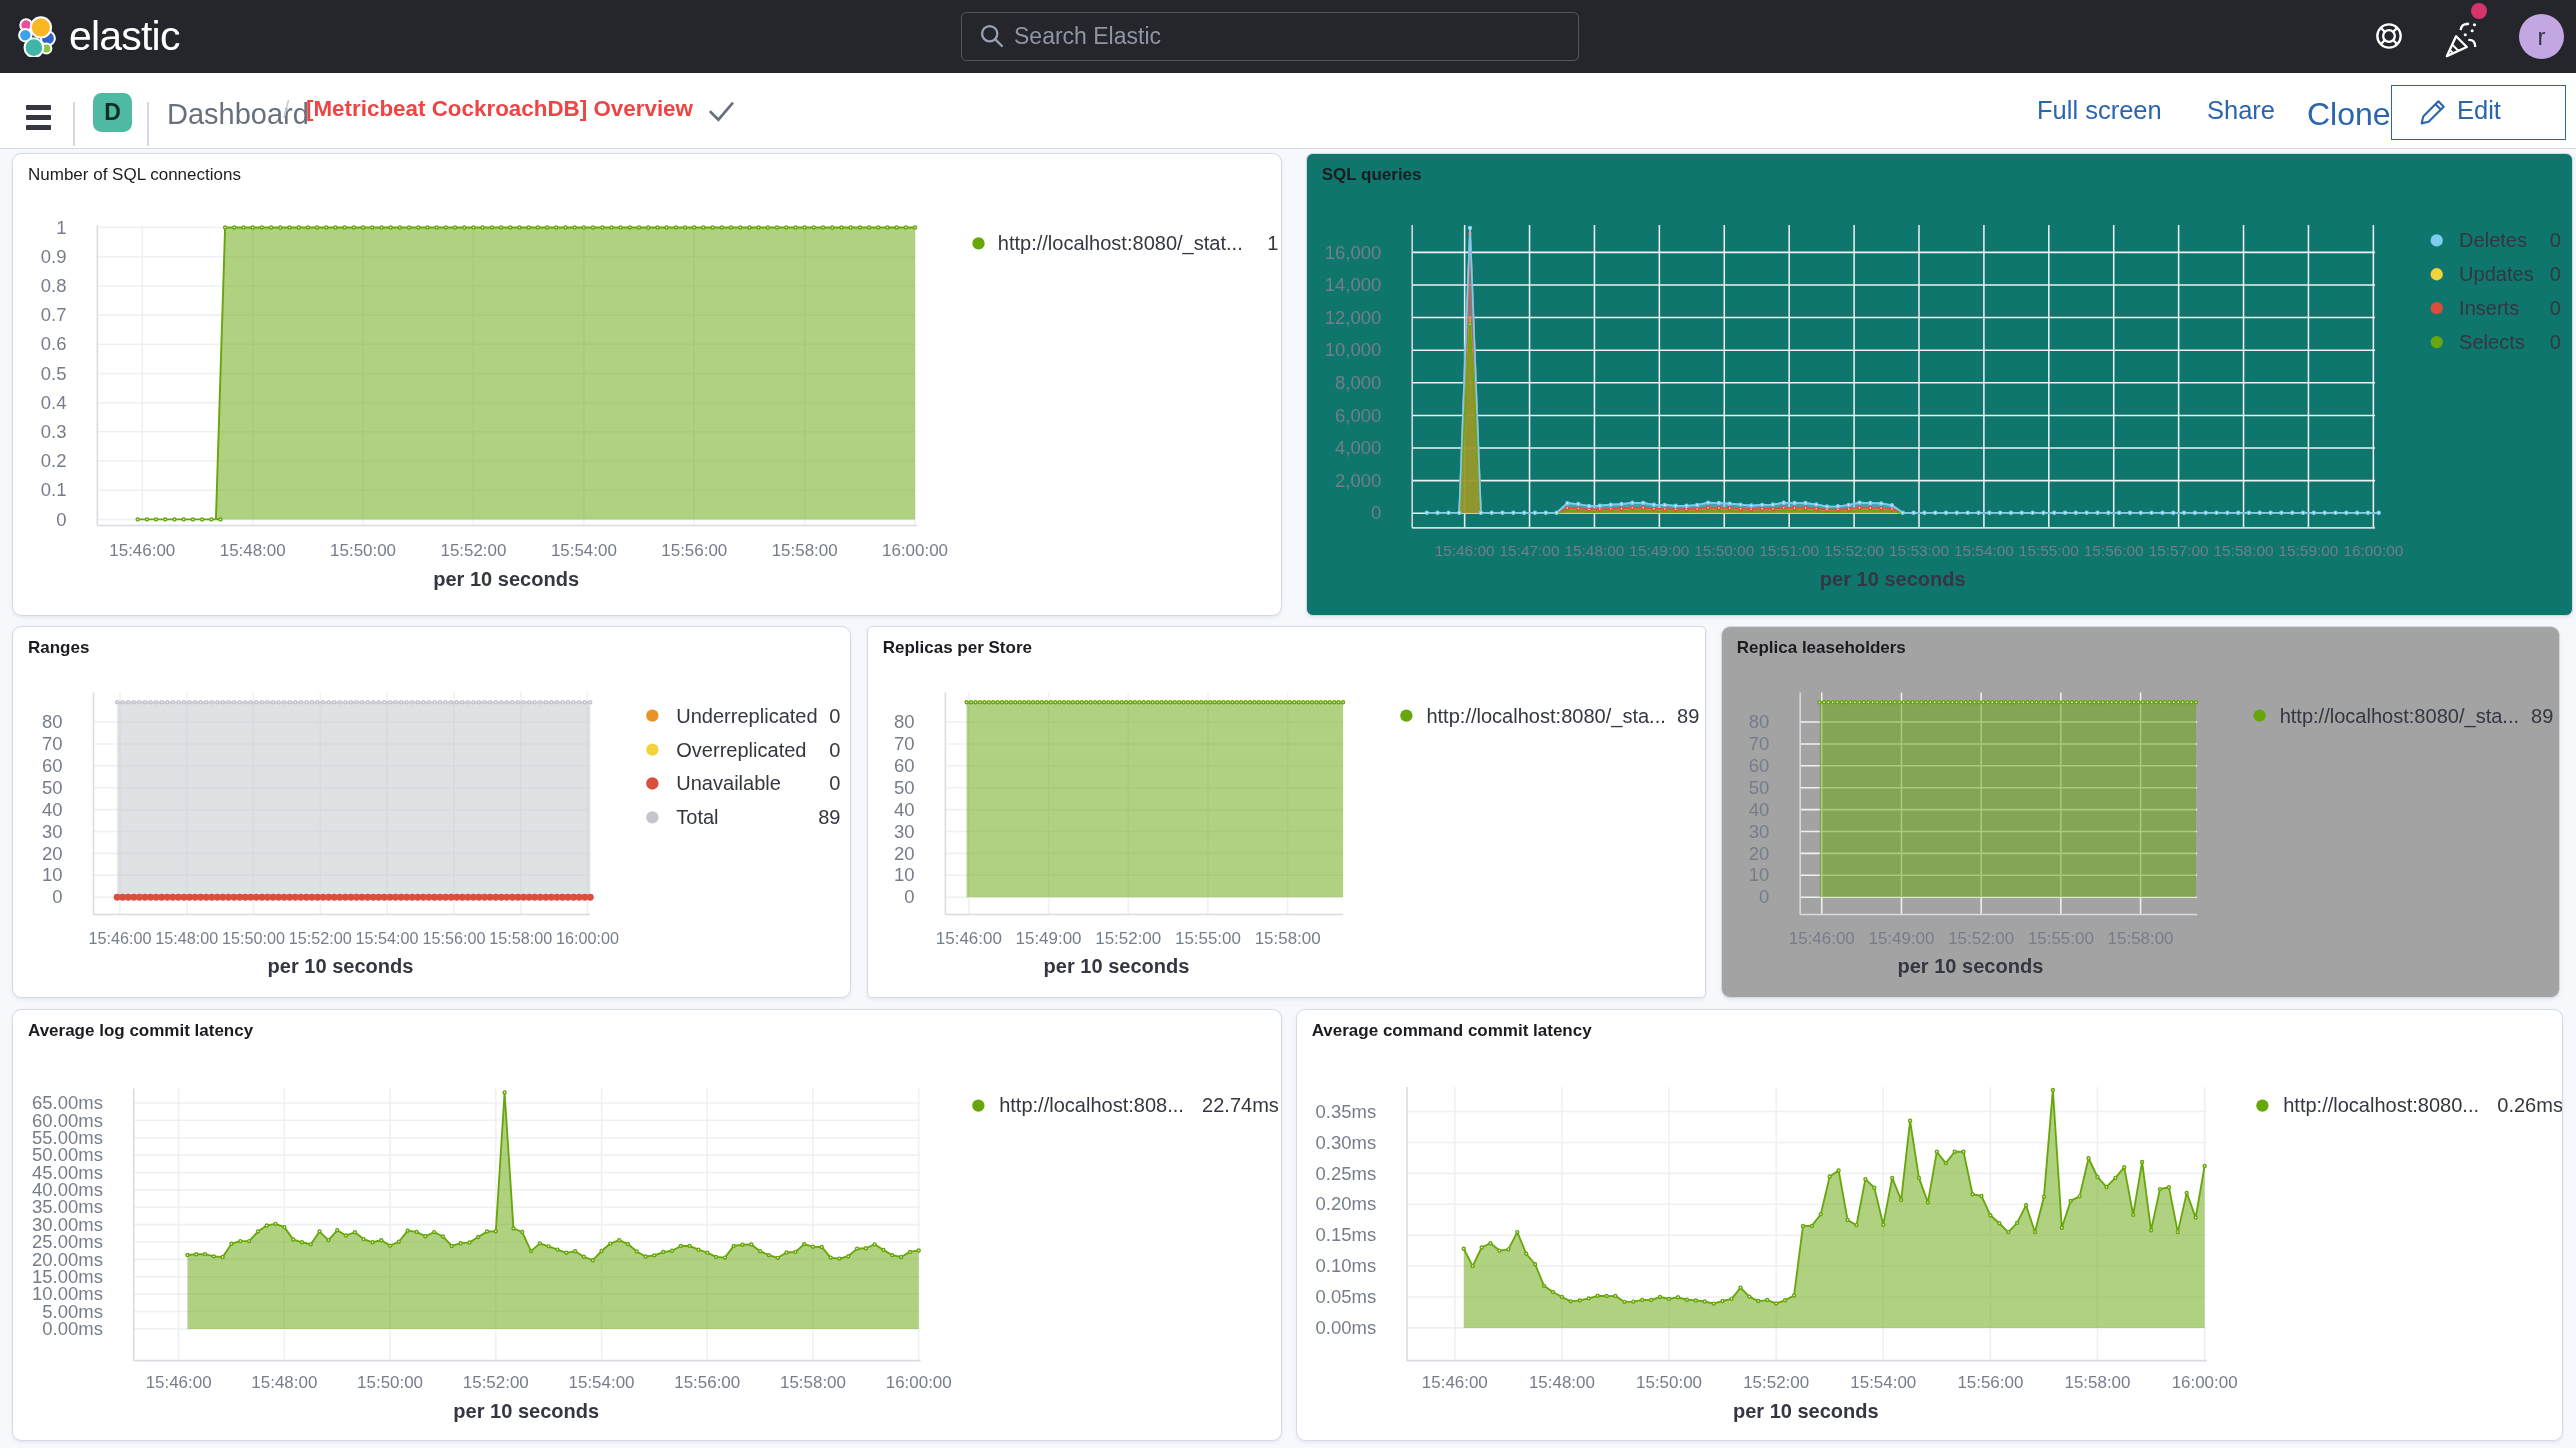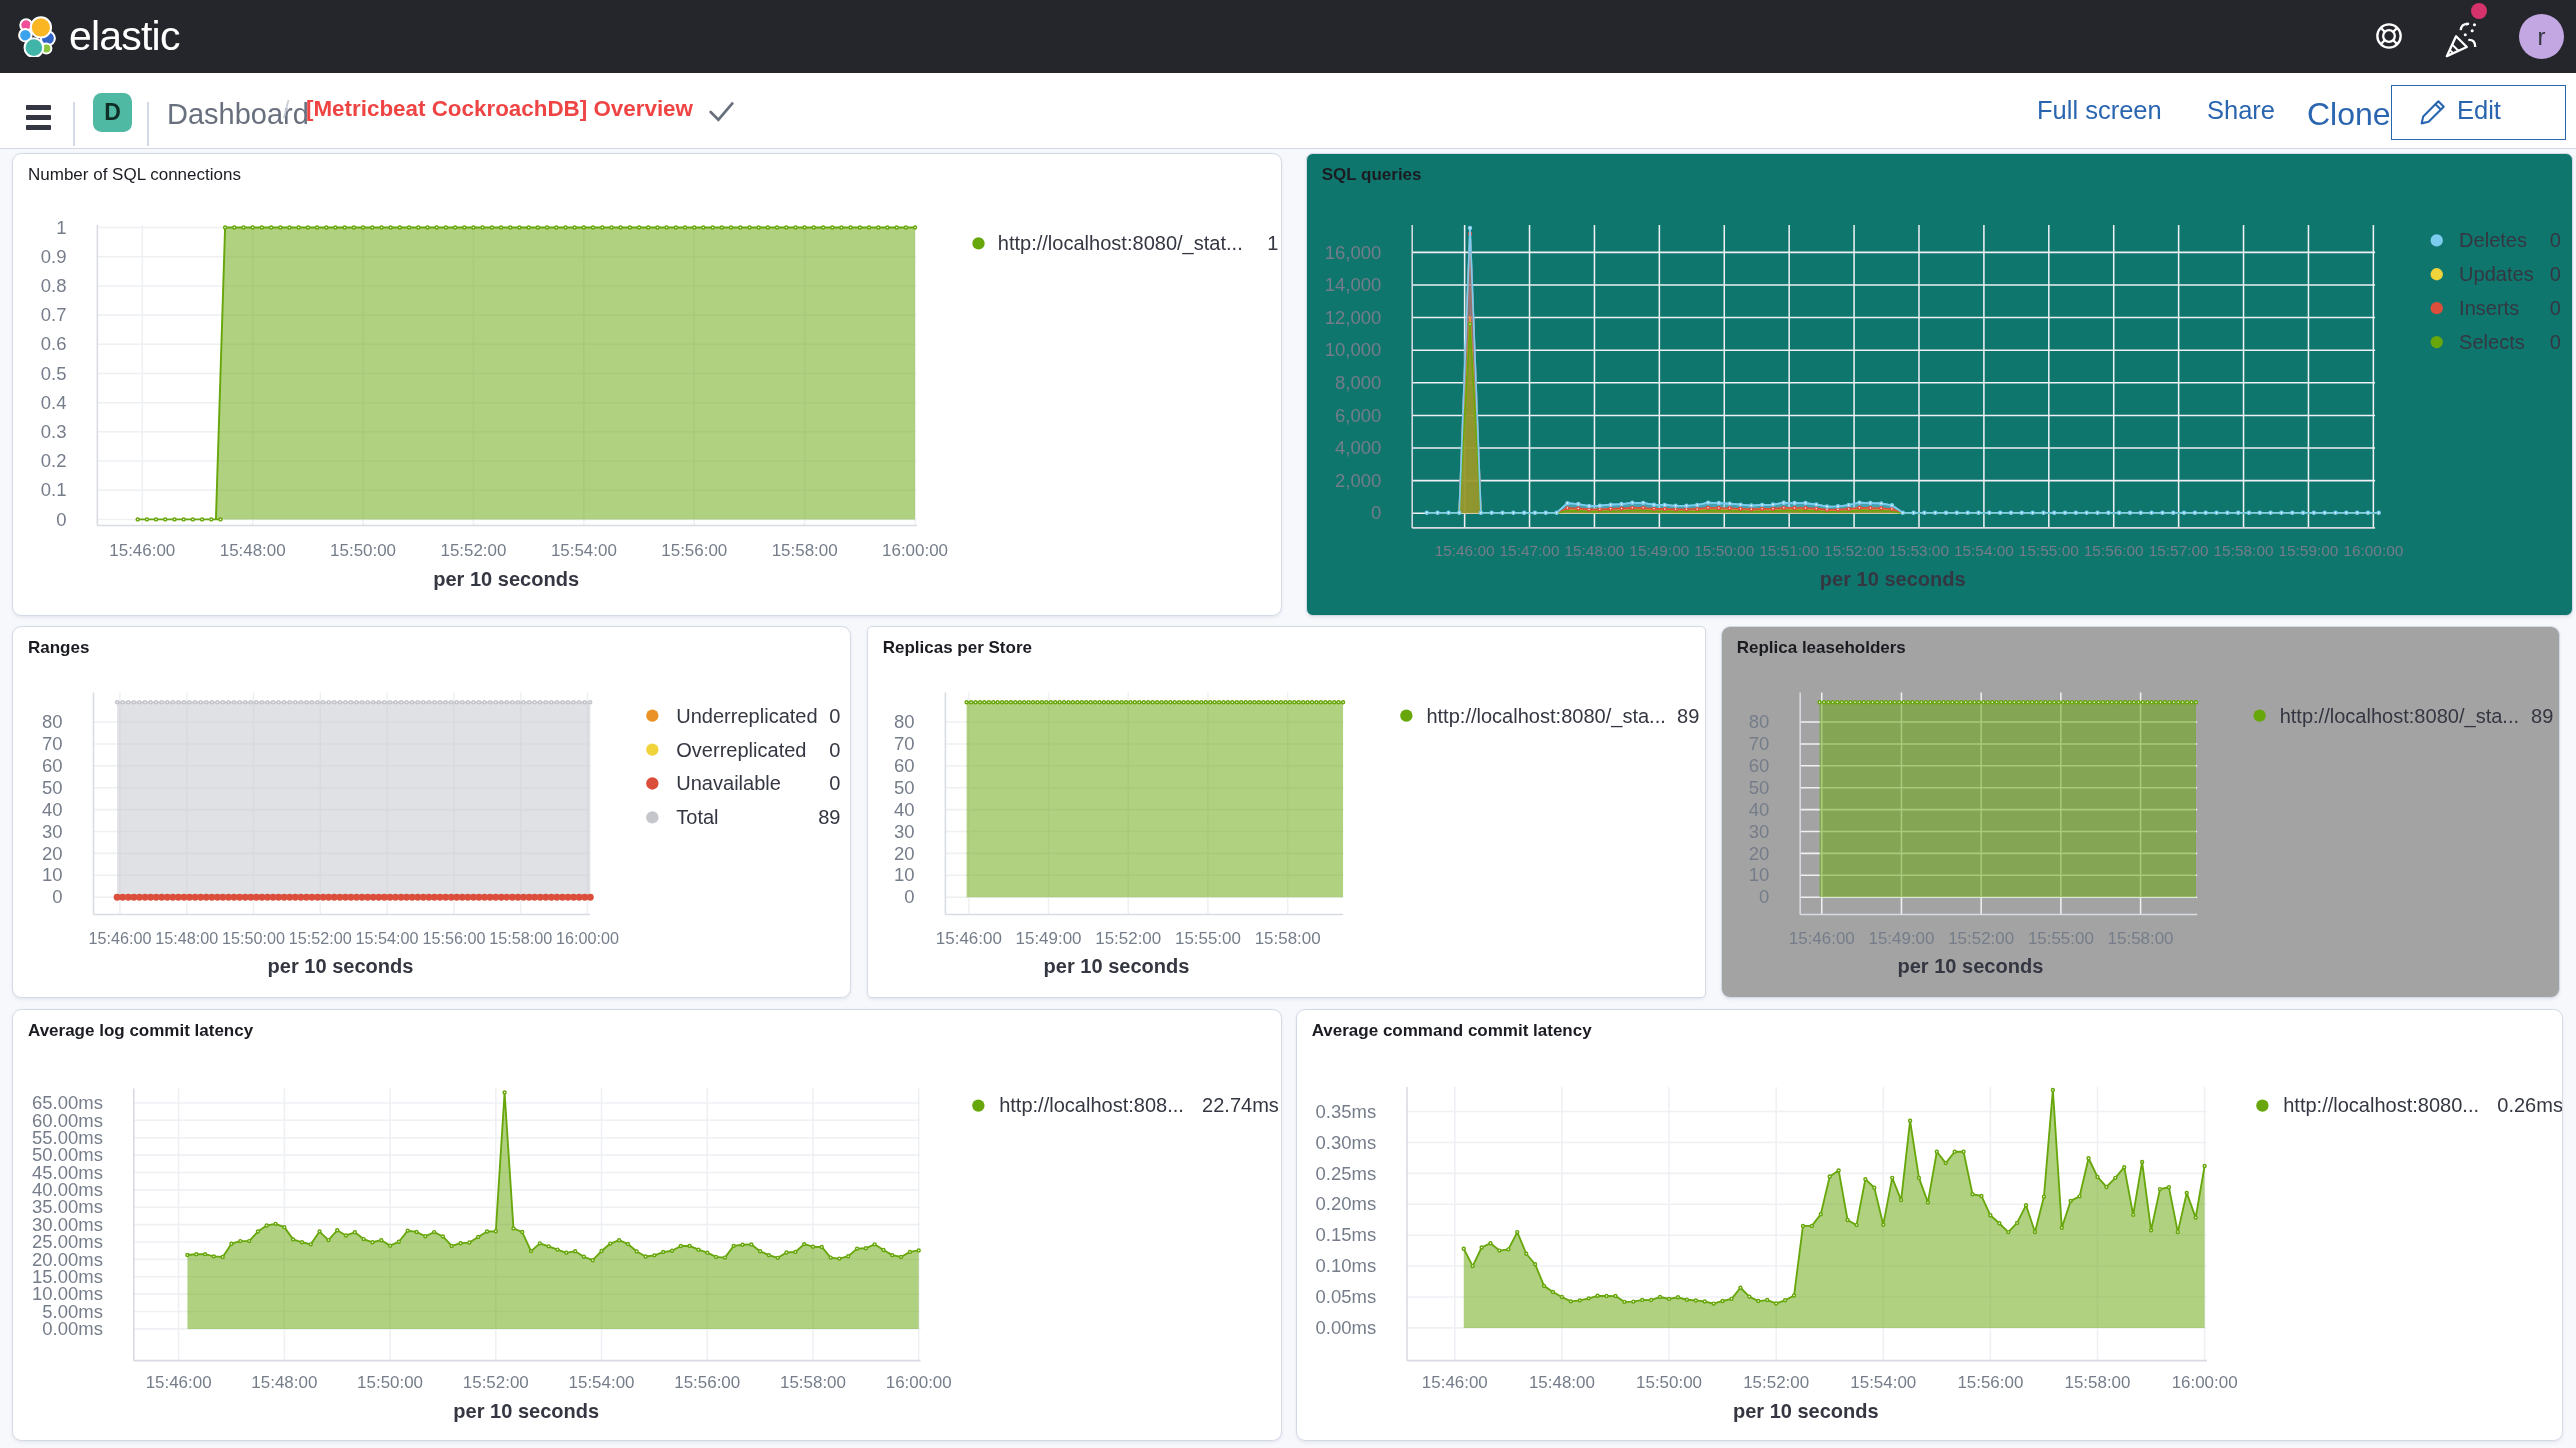--- a/index.html
+++ b/index.html
@@ -7,21 +7,27 @@
 text{font-family:"Liberation Sans",sans-serif}
 </style></head>
 <body style="width:2576px;height:1448px;position:relative;overflow:hidden">
 <div style="position:absolute;left:0;top:0;width:2576px;height:73px;background:#25262c"><svg width="42" height="42" viewBox="0 0 54 54" style="position:absolute;left:16px;top:15.4px">
 <circle cx="13" cy="13" r="7.5" fill="#f04e98" stroke="#fff" stroke-width="2.6"></circle>
 <circle cx="12" cy="26" r="8" fill="#3ba3ec" stroke="#fff" stroke-width="2.6"></circle>
 <circle cx="41" cy="30" r="9" fill="#3164c8" stroke="#fff" stroke-width="2.6"></circle>
 <circle cx="39" cy="43" r="6.5" fill="#8bc63e" stroke="#fff" stroke-width="2.6"></circle>
 <circle cx="32" cy="16" r="13" fill="#fbb723" stroke="#fff" stroke-width="2.6"></circle>
 <circle cx="23" cy="42" r="12" fill="#41b5a8" stroke="#fff" stroke-width="2.6"></circle>
-</svg><div style="position:absolute;left:69px;top:13px;font-size:41px;font-weight:400;color:#fff;letter-spacing:-0.8px">elastic</div><svg width="28" height="28" viewBox="0 0 36 36" style="position:absolute;left:2375px;top:22.4px">
+</svg><div style="position:absolute;left:69px;top:13px;font-size:41px;font-weight:400;color:#fff;letter-spacing:-0.8px">elastic</div><div style="position:absolute;left:961px;top:11.6px;width:618px;height:49px;border:1.5px solid #535761;border-radius:5.4px;box-sizing:border-box">
+      <svg width="26" height="26" viewBox="0 0 34 34" style="position:absolute;left:17px;top:10.8px">
+        <circle cx="14" cy="14" r="10" fill="none" stroke="#98a2b3" stroke-width="3"></circle>
+        <line x1="22" y1="22" x2="30" y2="30" stroke="#98a2b3" stroke-width="3" stroke-linecap="round"></line>
+      </svg>
+      <div style="position:absolute;left:52px;top:10.8px;font-size:23px;color:#8e95a3">Search Elastic</div>
+    </div><svg width="28" height="28" viewBox="0 0 36 36" style="position:absolute;left:2375px;top:22.4px">
 <circle cx="18" cy="18" r="15" fill="none" stroke="#fff" stroke-width="3"></circle>
 <circle cx="18" cy="18" r="7.5" fill="none" stroke="#fff" stroke-width="3"></circle>
 <line x1="8" y1="8" x2="12.5" y2="12.5" stroke="#fff" stroke-width="3"></line>
 <line x1="28" y1="8" x2="23.5" y2="12.5" stroke="#fff" stroke-width="3"></line>
 <line x1="8" y1="28" x2="12.5" y2="23.5" stroke="#fff" stroke-width="3"></line>
 <line x1="28" y1="28" x2="23.5" y2="23.5" stroke="#fff" stroke-width="3"></line>
 </svg><svg width="43" height="43" viewBox="0 0 56 56" style="position:absolute;left:2443px;top:17px">
 <path d="M17 25 L5 51 L31 39 Z" fill="none" stroke="#fff" stroke-width="3" stroke-linejoin="round"></path>
 <path d="M12 36 L20 44" stroke="#fff" stroke-width="2.6"></path>
 <path d="M9 43 L13 47" stroke="#fff" stroke-width="2.6"></path>

